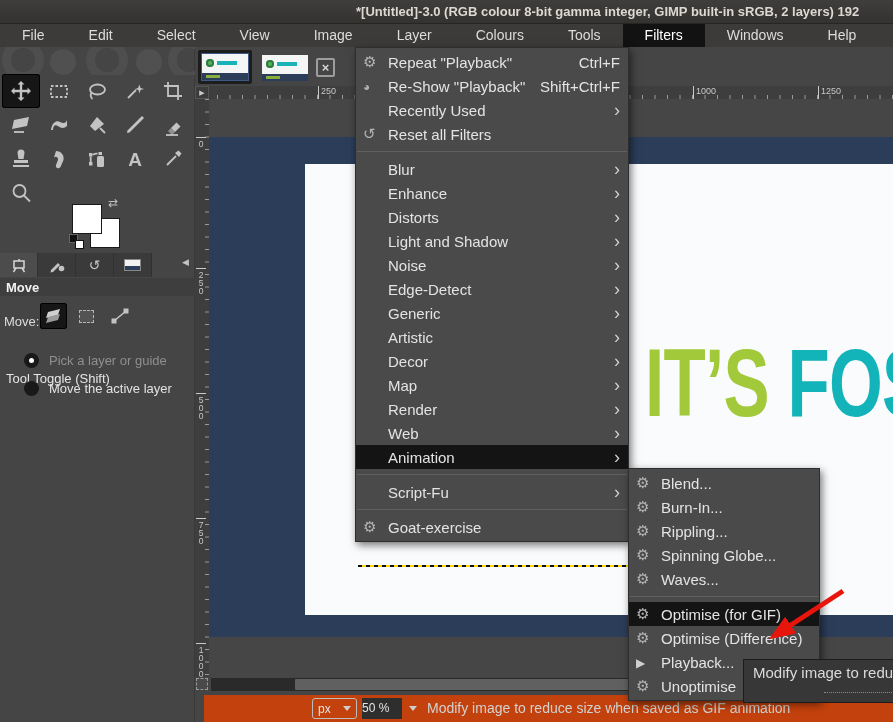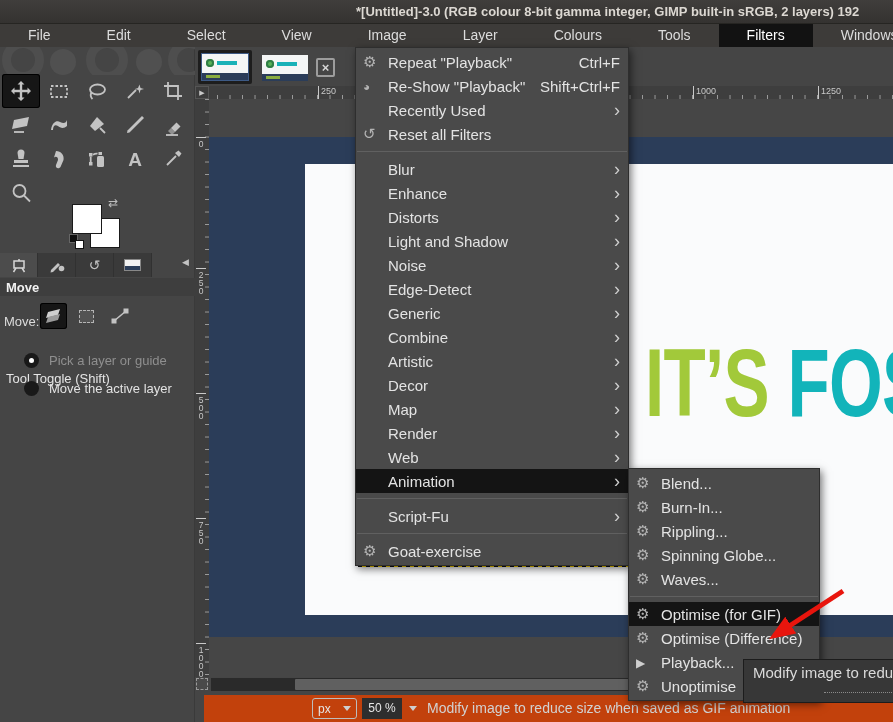--- a/index.html
+++ b/index.html
@@ -7,21 +7,21 @@
   .screen { position:relative; width:893px; height:722px; overflow:hidden;
             background:#454545; color:#ddd; font-family:"Liberation Sans", sans-serif; }
 
   
   .titlebar { position:absolute; left:0; top:0; width:893px; height:24px;
     background:linear-gradient(#403e3c,#343230); border-bottom:1px solid #262522;
     color:#dcd8d2; font-weight:bold; font-size:13px; line-height:24px;
     padding-left:356px; white-space:nowrap; overflow:hidden; }
   .menubar { position:absolute; left:0; top:24px; width:893px; height:23px;
     background:#3d3b39; font-size:14px; color:#dcdcdc; display:flex; }
-  .menubar .m { padding:0 28px; line-height:23px; }
+  .menubar .m { padding:0 22px; line-height:23px; }
   .menubar .m.active { background:#121212; color:#fff; }
 
   
   .toolcol { position:absolute; left:0; top:47px; width:195px; height:675px;
     background:#454545; border-right:1px solid #3a3a3a; }
   .pattern { position:absolute; left:0; top:0; width:195px; height:28px; overflow:hidden; }
   .pattern i { position:absolute; border:9px solid #4e4e4e; border-radius:50%;
     width:42px; height:42px; top:-8px; }
   .pattern i.f { border:0; background:#505050; width:26px; height:26px; top:0; }
   .tools { position:absolute; left:2px; top:27px; width:192px;
@@ -111,21 +111,21 @@
   .quickmask { position:absolute; left:196px; top:678px; width:12px; height:12px;
     border:1px dashed #9a9a9a; background:#60606033; }
   .hscroll { position:absolute; left:211px; top:678px; width:666px; height:13px; background:#2a2a2a; }
   .hthumb { position:absolute; left:84px; top:1px; width:580px; height:11px; background:#606060; border-radius:1px;}
 
   .statusbar { position:absolute; left:204px; top:695px; width:698px; height:27px; background:#c2410c; }
   .unitbox { position:absolute; left:108px; top:3px; width:45px; height:21px;
     border:1px solid #bdbdbd; border-radius:3px; font-size:12px; color:#e5e5e5;
     display:flex; align-items:center; padding:0 5px; justify-content:space-between; }
   .zoombox { position:absolute; left:158px; top:3px; width:40px; height:21px; background:#2e2e2e;
-    font-size:12px; color:#e5e5e5; text-align:center; line-height:21px; }
+    font-size:12px; color:#e5e5e5; line-height:21px; }
   .zoomchev { position:absolute; left:200px; top:3px; width:18px; height:21px;
     display:flex; align-items:center; justify-content:center; }
   .chev { width:0; height:0; border-left:4px solid transparent; border-right:4px solid transparent;
     border-top:5px solid #cfcfcf; }
   .statmsg { position:absolute; left:223px; top:5px; font-size:14px; color:#d2d2d2; white-space:nowrap; }
 
   
   .menu { position:absolute; background:#4a4a4a; border:1px solid #2e2e2e;
     box-shadow:2px 3px 8px rgba(0,0,0,.55); padding:2px 0; z-index:10; }
   .fmenu { left:355px; top:47px; width:274px; }
@@ -467,25 +467,20 @@
         <span class="mlabel">Edge-Detect</span>
         <span class="mchev"></span>
       </div>
     <div class="mi">
         <span class="noicon"></span>
         <span class="mlabel">Generic</span>
         <span class="mchev"></span>
       </div>
     <div class="mi">
         <span class="noicon"></span>
-        <span class="mlabel">Combine</span>
-        <span class="mchev"></span>
-      </div>
-    <div class="mi">
-        <span class="noicon"></span>
         <span class="mlabel">Artistic</span>
         <span class="mchev"></span>
       </div>
     <div class="mi">
         <span class="noicon"></span>
         <span class="mlabel">Decor</span>
         <span class="mchev"></span>
       </div>
     <div class="mi">
         <span class="noicon"></span>

